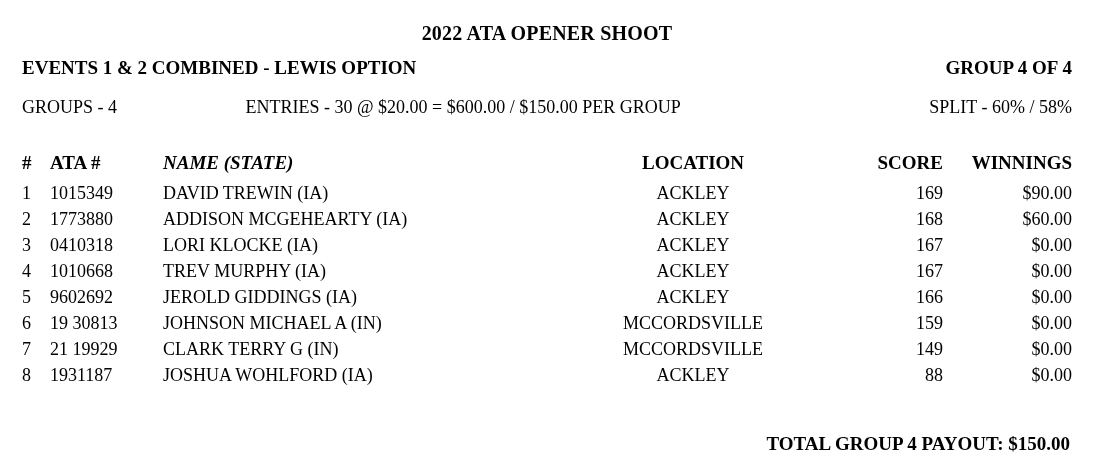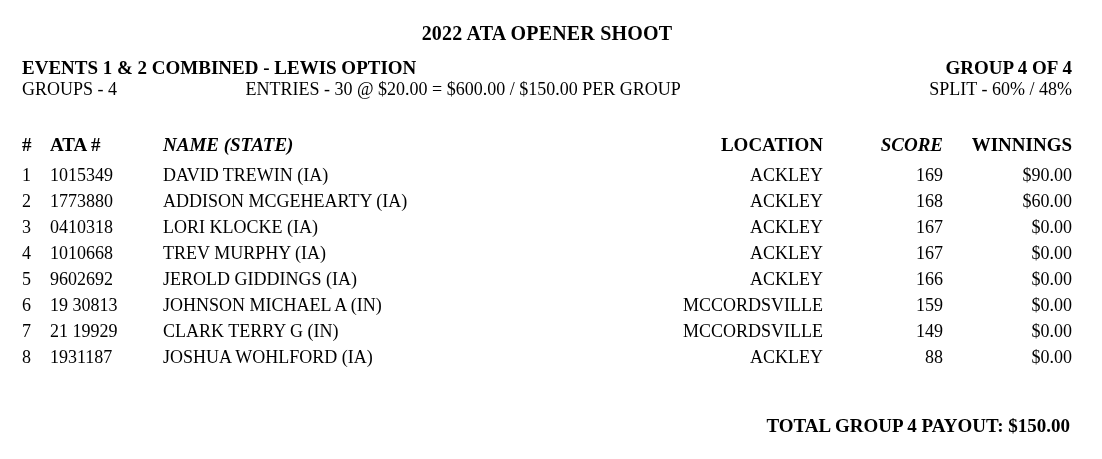--- a/index.html
+++ b/index.html
@@ -27,21 +27,21 @@
     font-size: 20px;
     letter-spacing: 0.2px;
     margin: 0 0 12px 0;
   }
   .subhead-row {
     display: flex;
     justify-content: space-between;
     align-items: baseline;
     font-weight: bold;
     font-size: 19px;
-    margin: 0 0 0 0;
+    margin: 0 0 18px 0;
   }
   .meta-row {
     display: flex;
     justify-content: space-between;
     align-items: flex-end;
     font-size: 18px;
     margin: 0 0 34px 0;
   }
   .meta-left { flex: 0 0 auto; }
   .meta-center {
@@ -63,27 +63,27 @@
     vertical-align: bottom;
   }
   table.results td {
     padding: 2px 0 3px 0;
     vertical-align: baseline;
     white-space: nowrap;
   }
   .col-rank { width: 22px; text-align: left; }
   .col-ata  { width: 105px; text-align: left; padding-left: 6px !important; margin-left: 20px; }
   .col-name { width: 400px; text-align: left; padding-left: 8px !important; }
-  .col-loc  { width: 260px; text-align: right; }
+  .col-loc  { width: 260px; text-align: center; }
   .col-score{ width: 120px; text-align: right; padding-right: 18px !important; }
   .col-win  { text-align: right; }
 
   th.col-ata { padding-left: 6px; }
   th.col-name { padding-left: 8px; font-style: italic; }
-  th.col-score { padding-right: 18px; font-style: italic; }
+  th.col-score { padding-right: 18px; }
 
   .total-row {
     text-align: right;
     font-weight: bold;
     font-size: 19px;
     margin-top: 44px;
     padding-right: 2px;
   }
 </style>
 </head>
@@ -94,21 +94,21 @@
   <div class="doc-title">2022 ATA OPENER SHOOT</div>
 
   <div class="subhead-row">
     <div>EVENTS 1 &amp; 2 COMBINED - LEWIS OPTION</div>
     <div>GROUP 4 OF 4</div>
   </div>
 
   <div class="meta-row">
     <div class="meta-left">GROUPS - 4</div>
     <div class="meta-center">ENTRIES - 30 @ $20.00 = $600.00 / $150.00 PER GROUP</div>
-    <div class="meta-right">SPLIT - 60% / 48%</div>
+    <div class="meta-right">SPLIT - 60% / 58%</div>
   </div>
 
   <table class="results">
     <thead>
       <tr>
         <th class="col-rank">#</th>
         <th class="col-ata">ATA #</th>
         <th class="col-name">NAME (STATE)</th>
         <th class="col-loc">LOCATION</th>
         <th class="col-score">SCORE</th>

